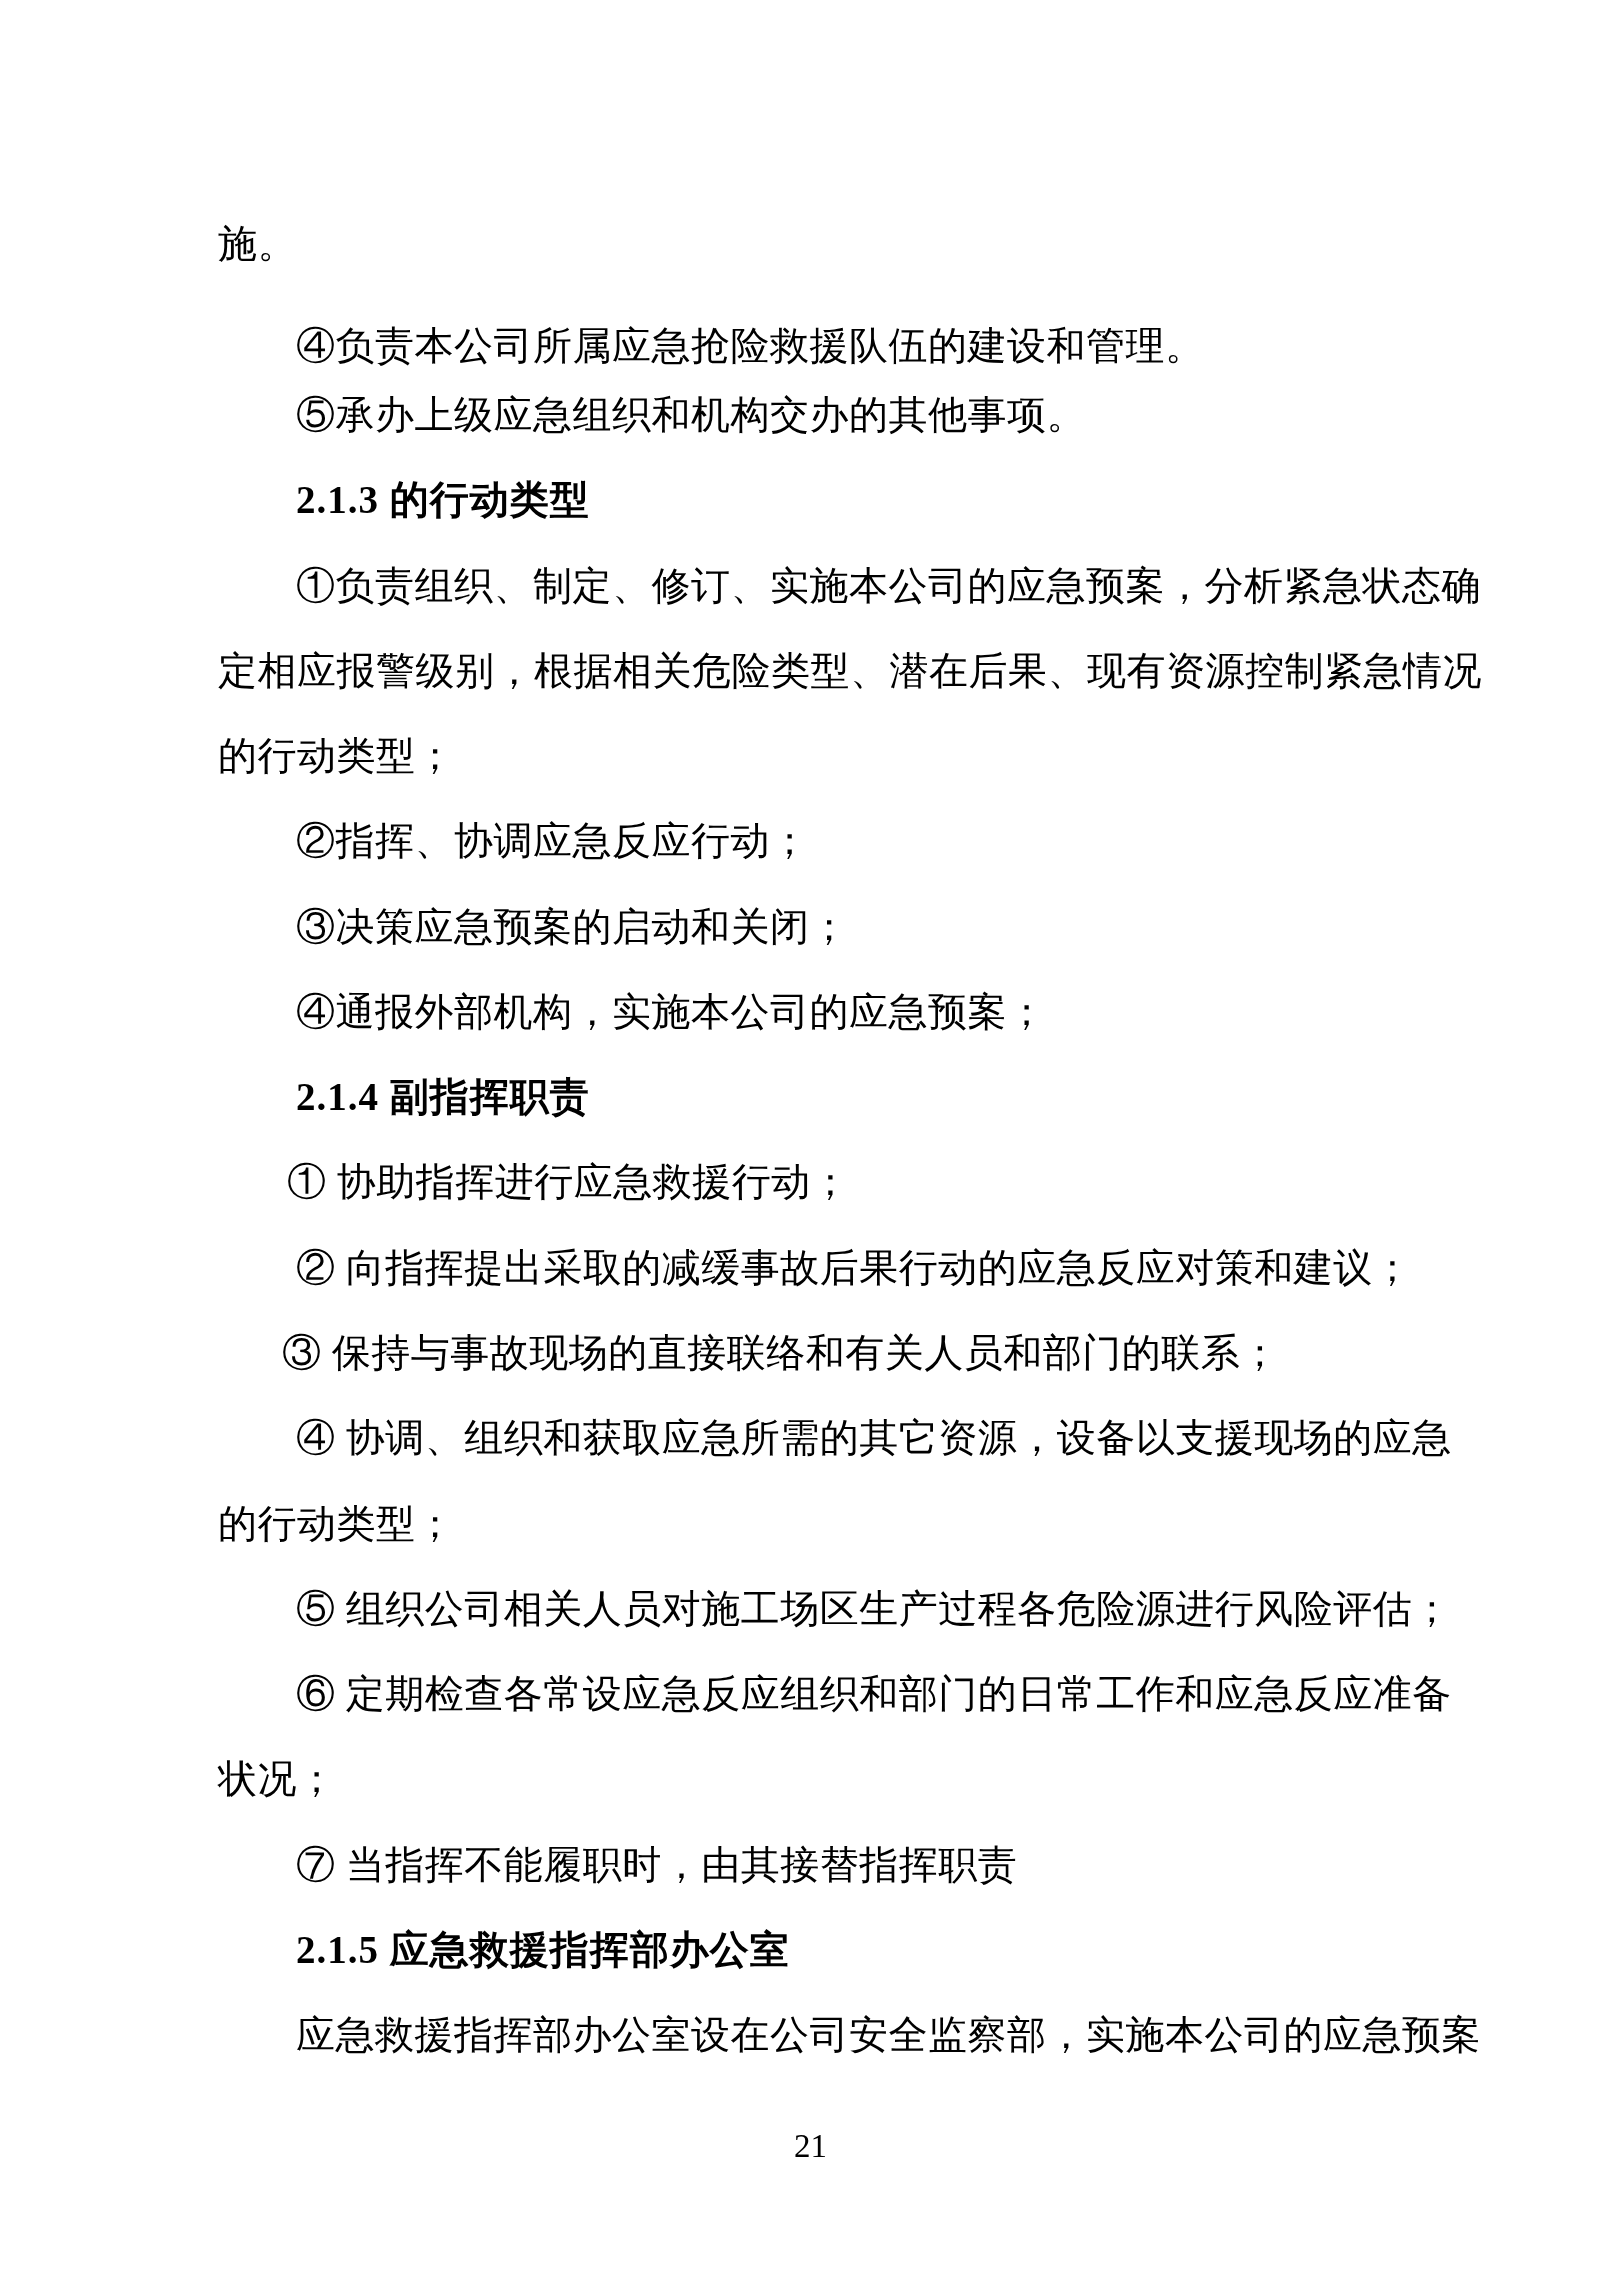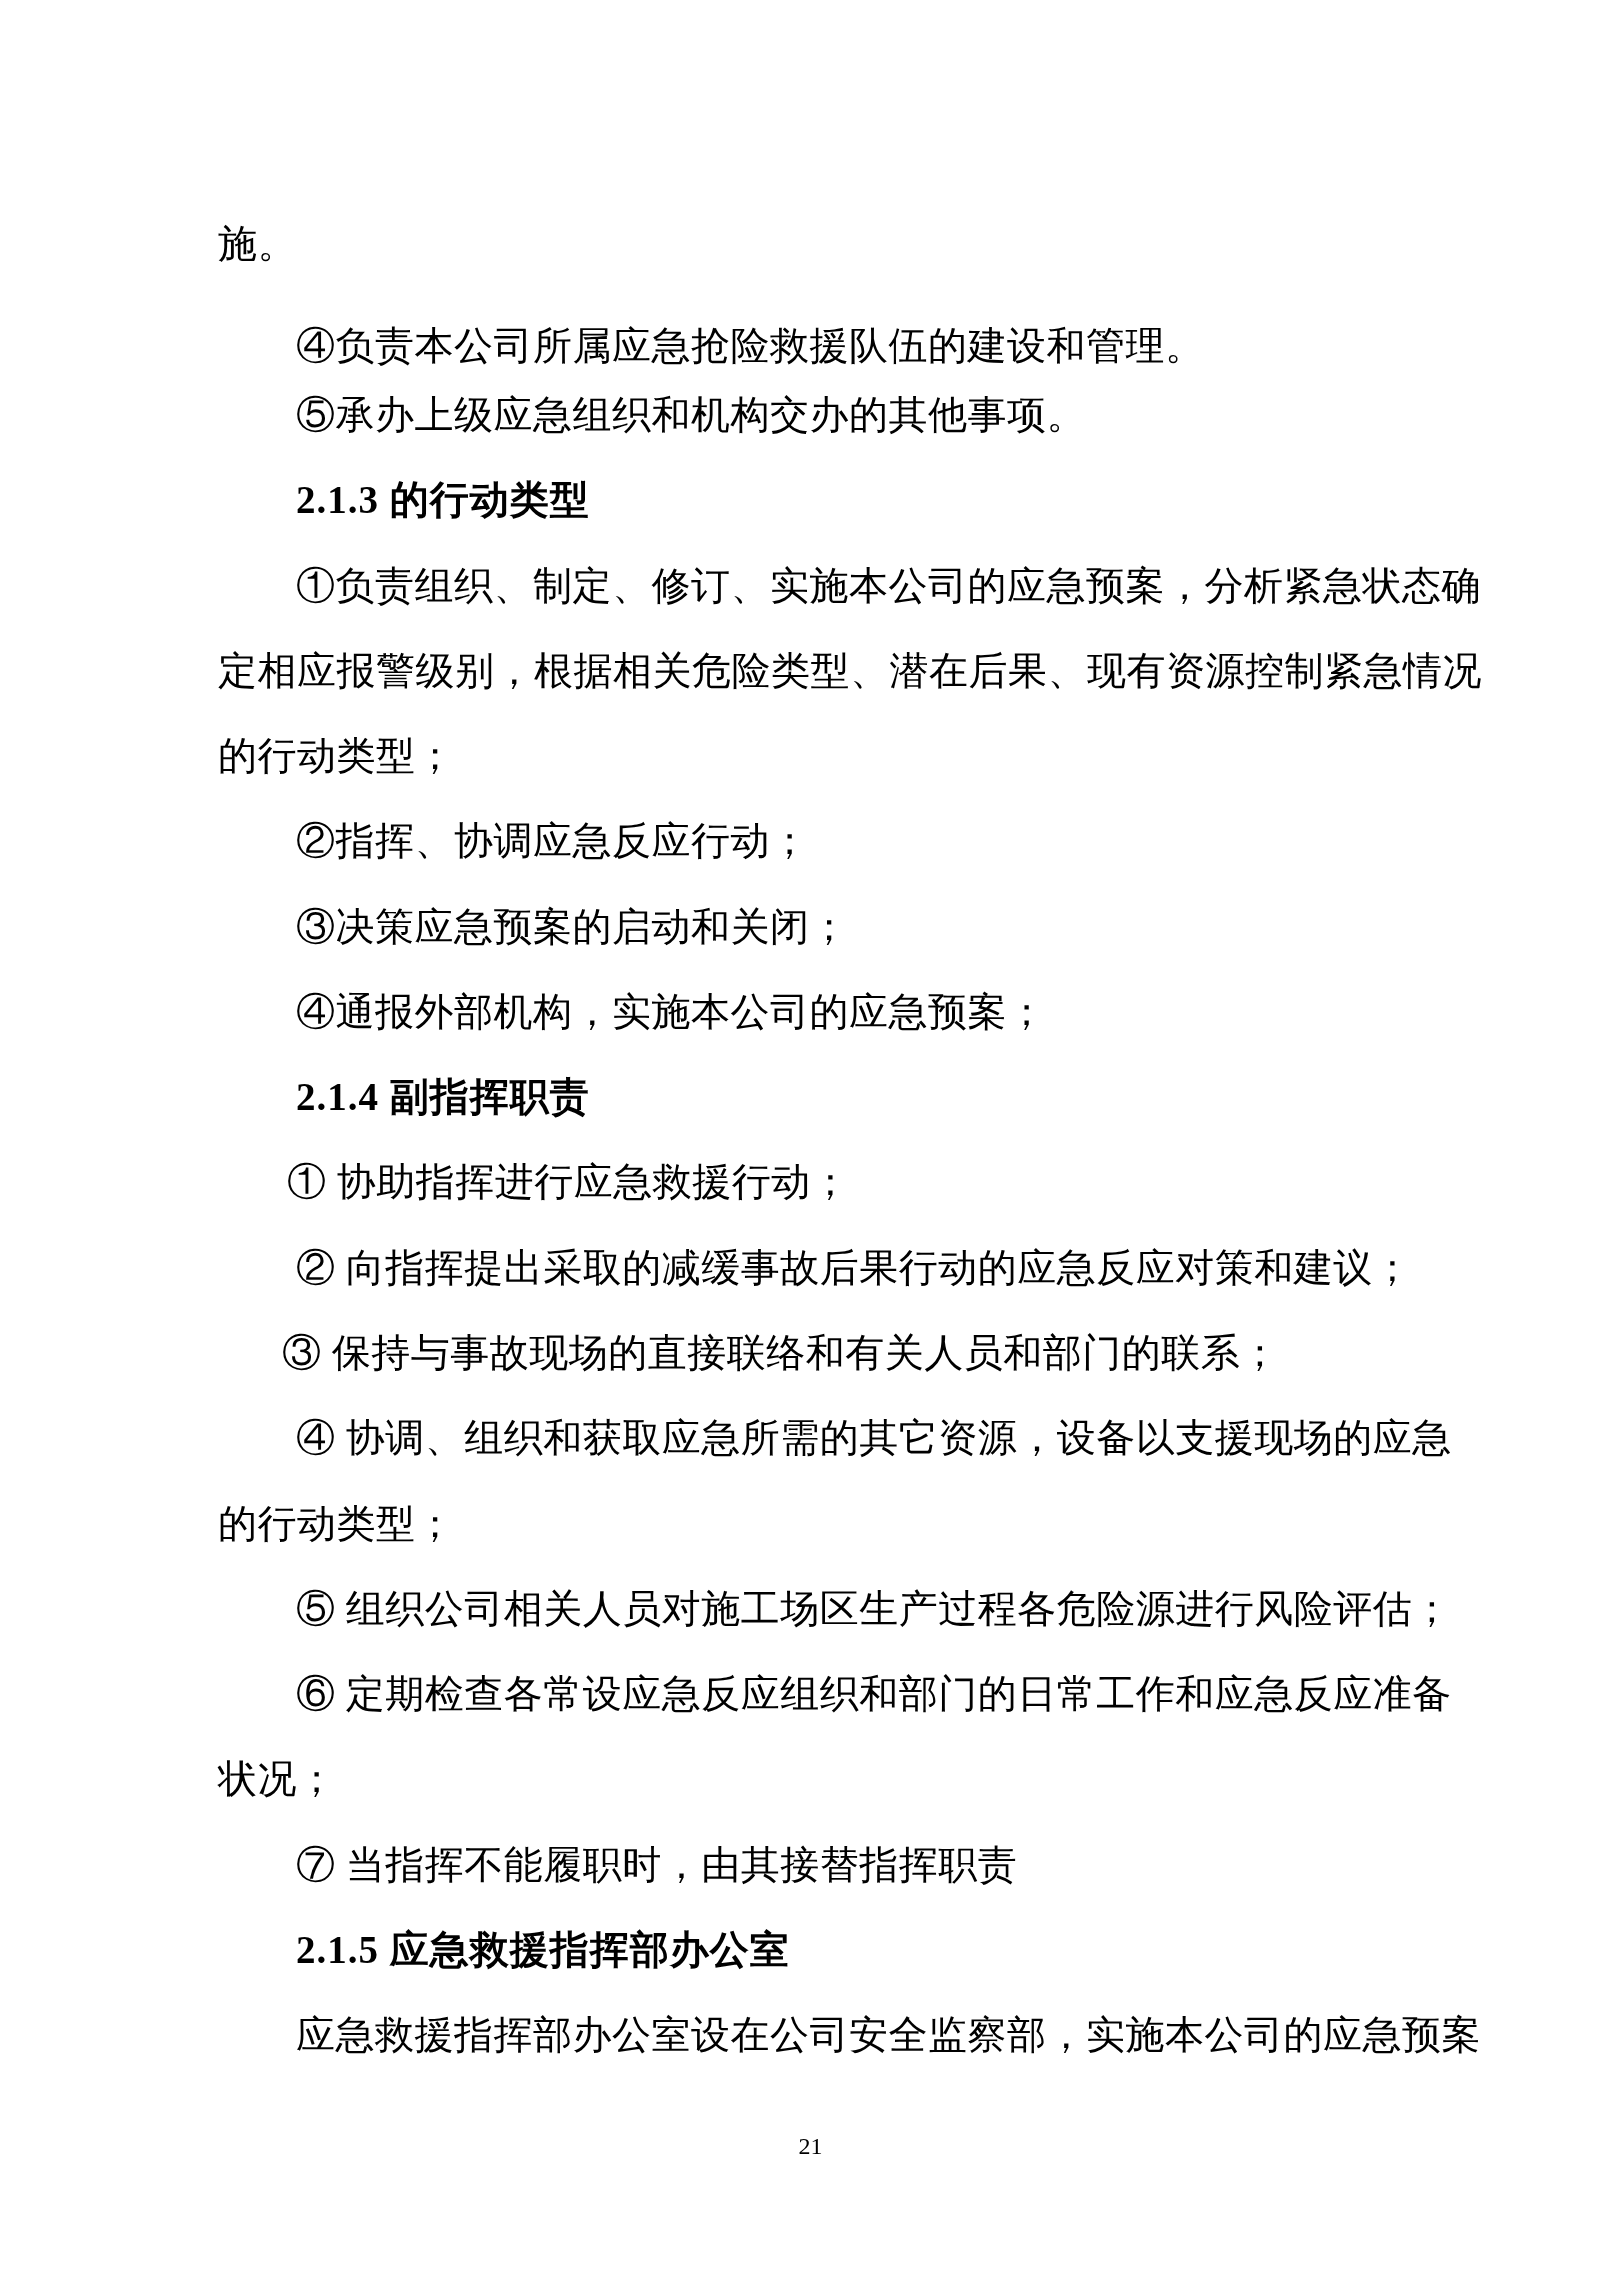--- a/index.html
+++ b/index.html
@@ -34,21 +34,21 @@
   .doc-line.heading {
     font-weight: 700;
     letter-spacing: 1px;
   }
   .page-number {
     position: absolute;
     left: 0;
     right: 0;
     top: 2129px;
     text-align: center;
-    font-size: 24px;
+    font-size: 33px;
     line-height: 35px;
     color: #000000;
   }
 </style>
 </head>
 <body>
 
 <div class="page">
   <div>
       <div class="doc-line body" style="top: 222px; left: 218px;">施。</div>

